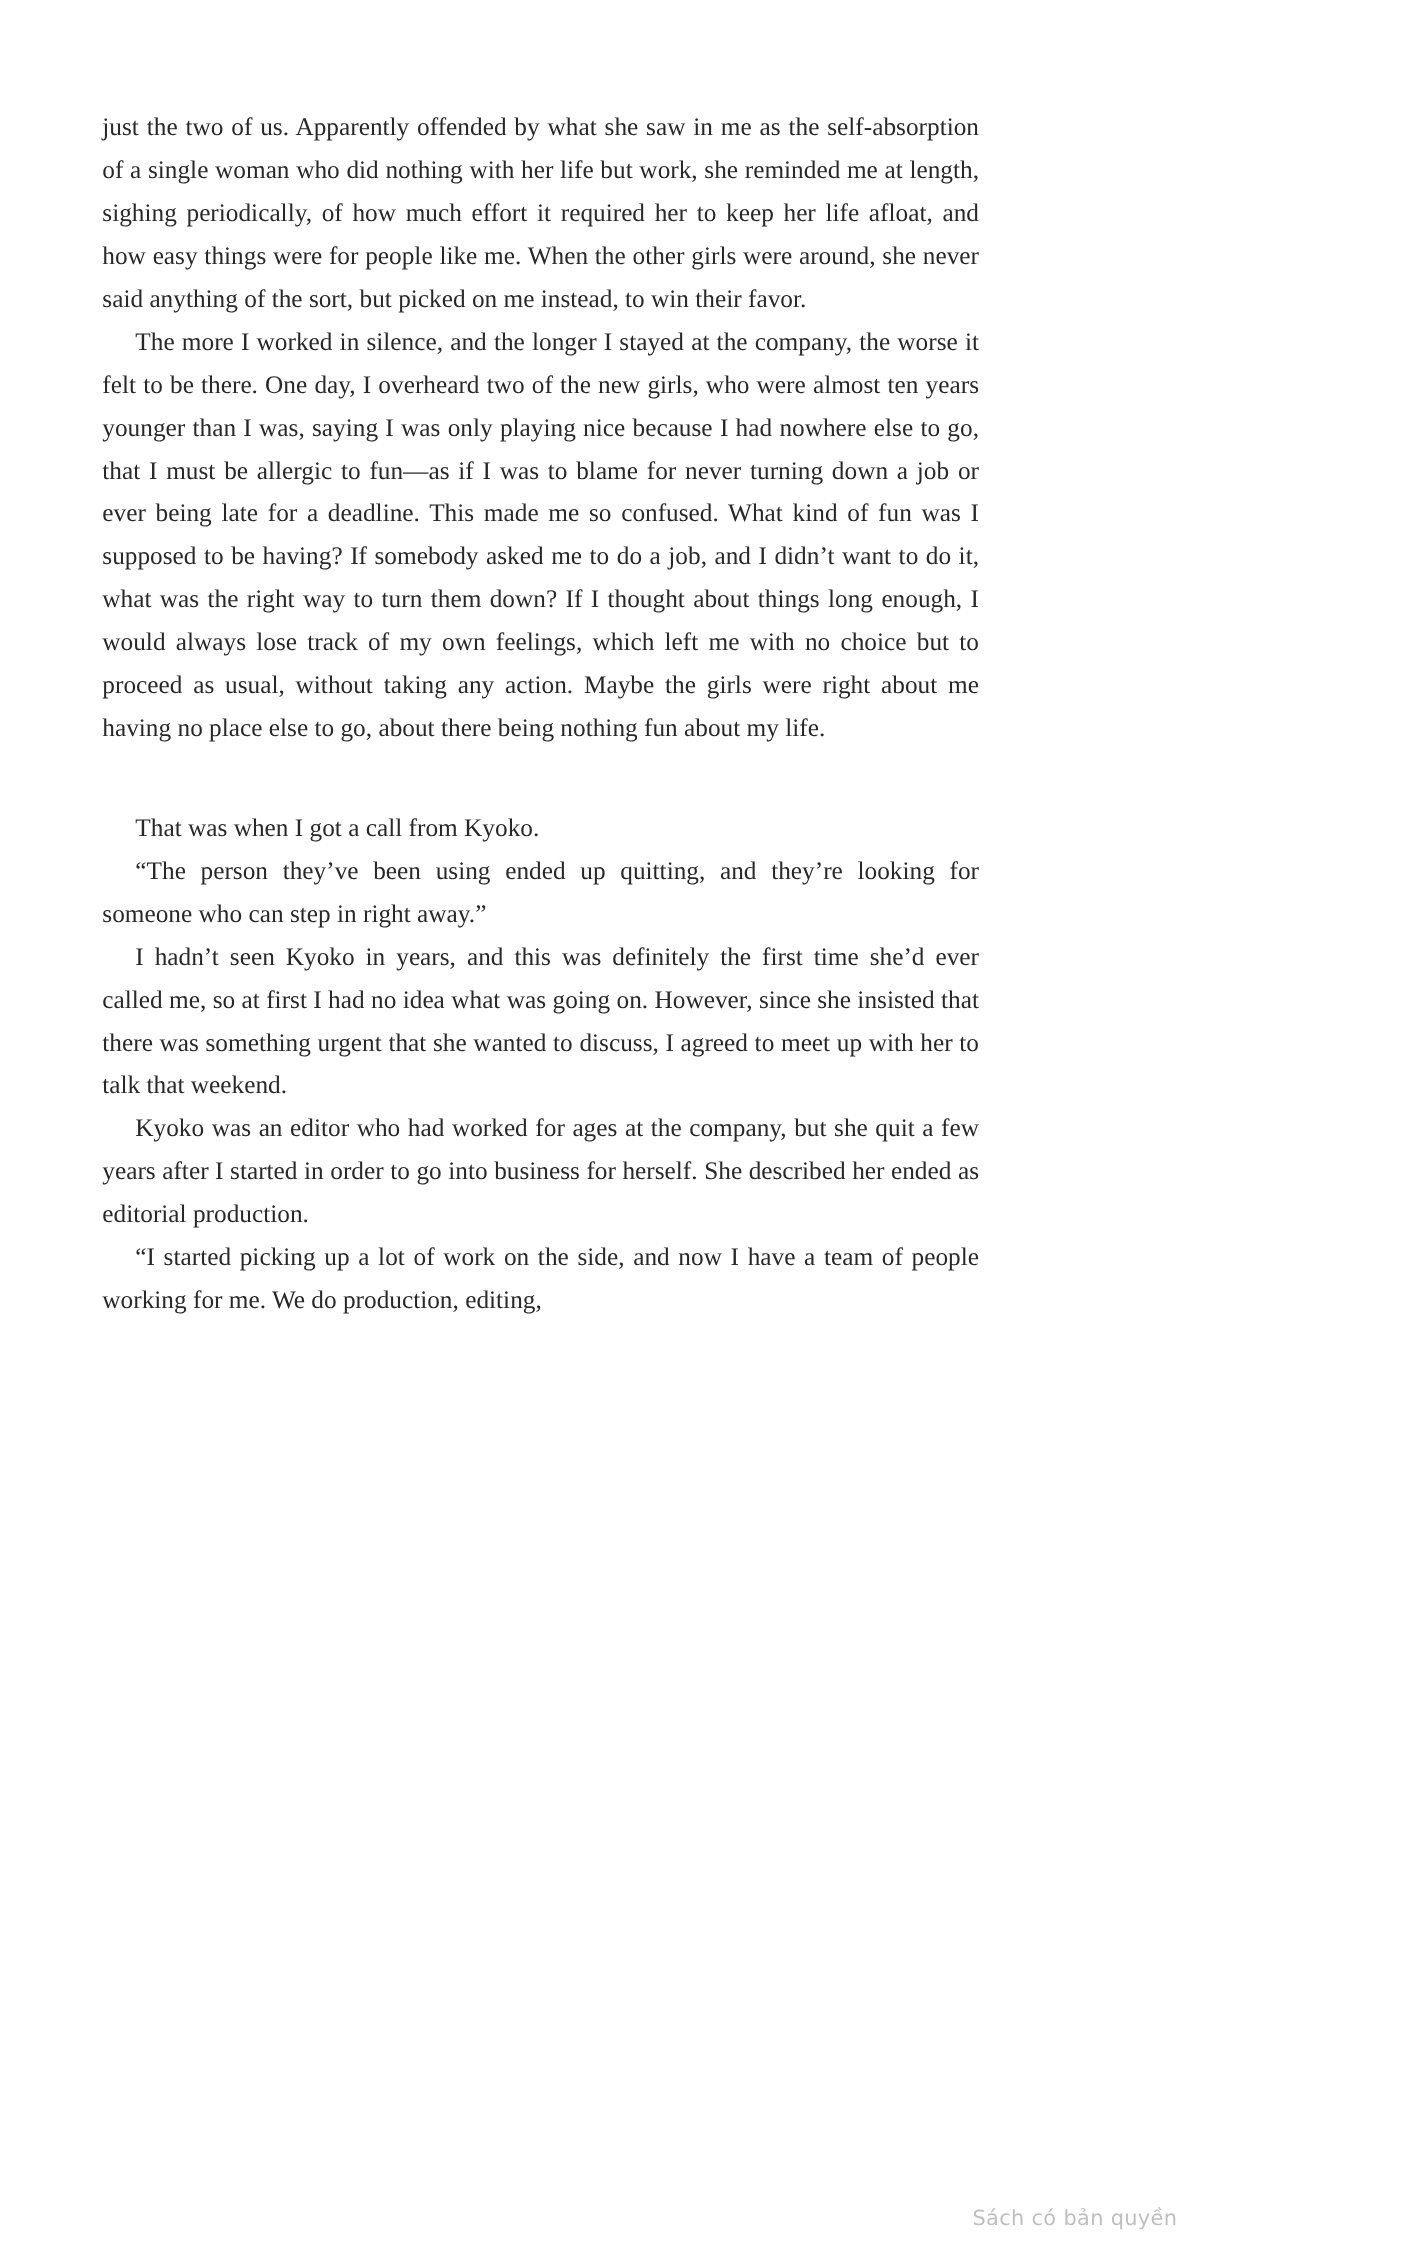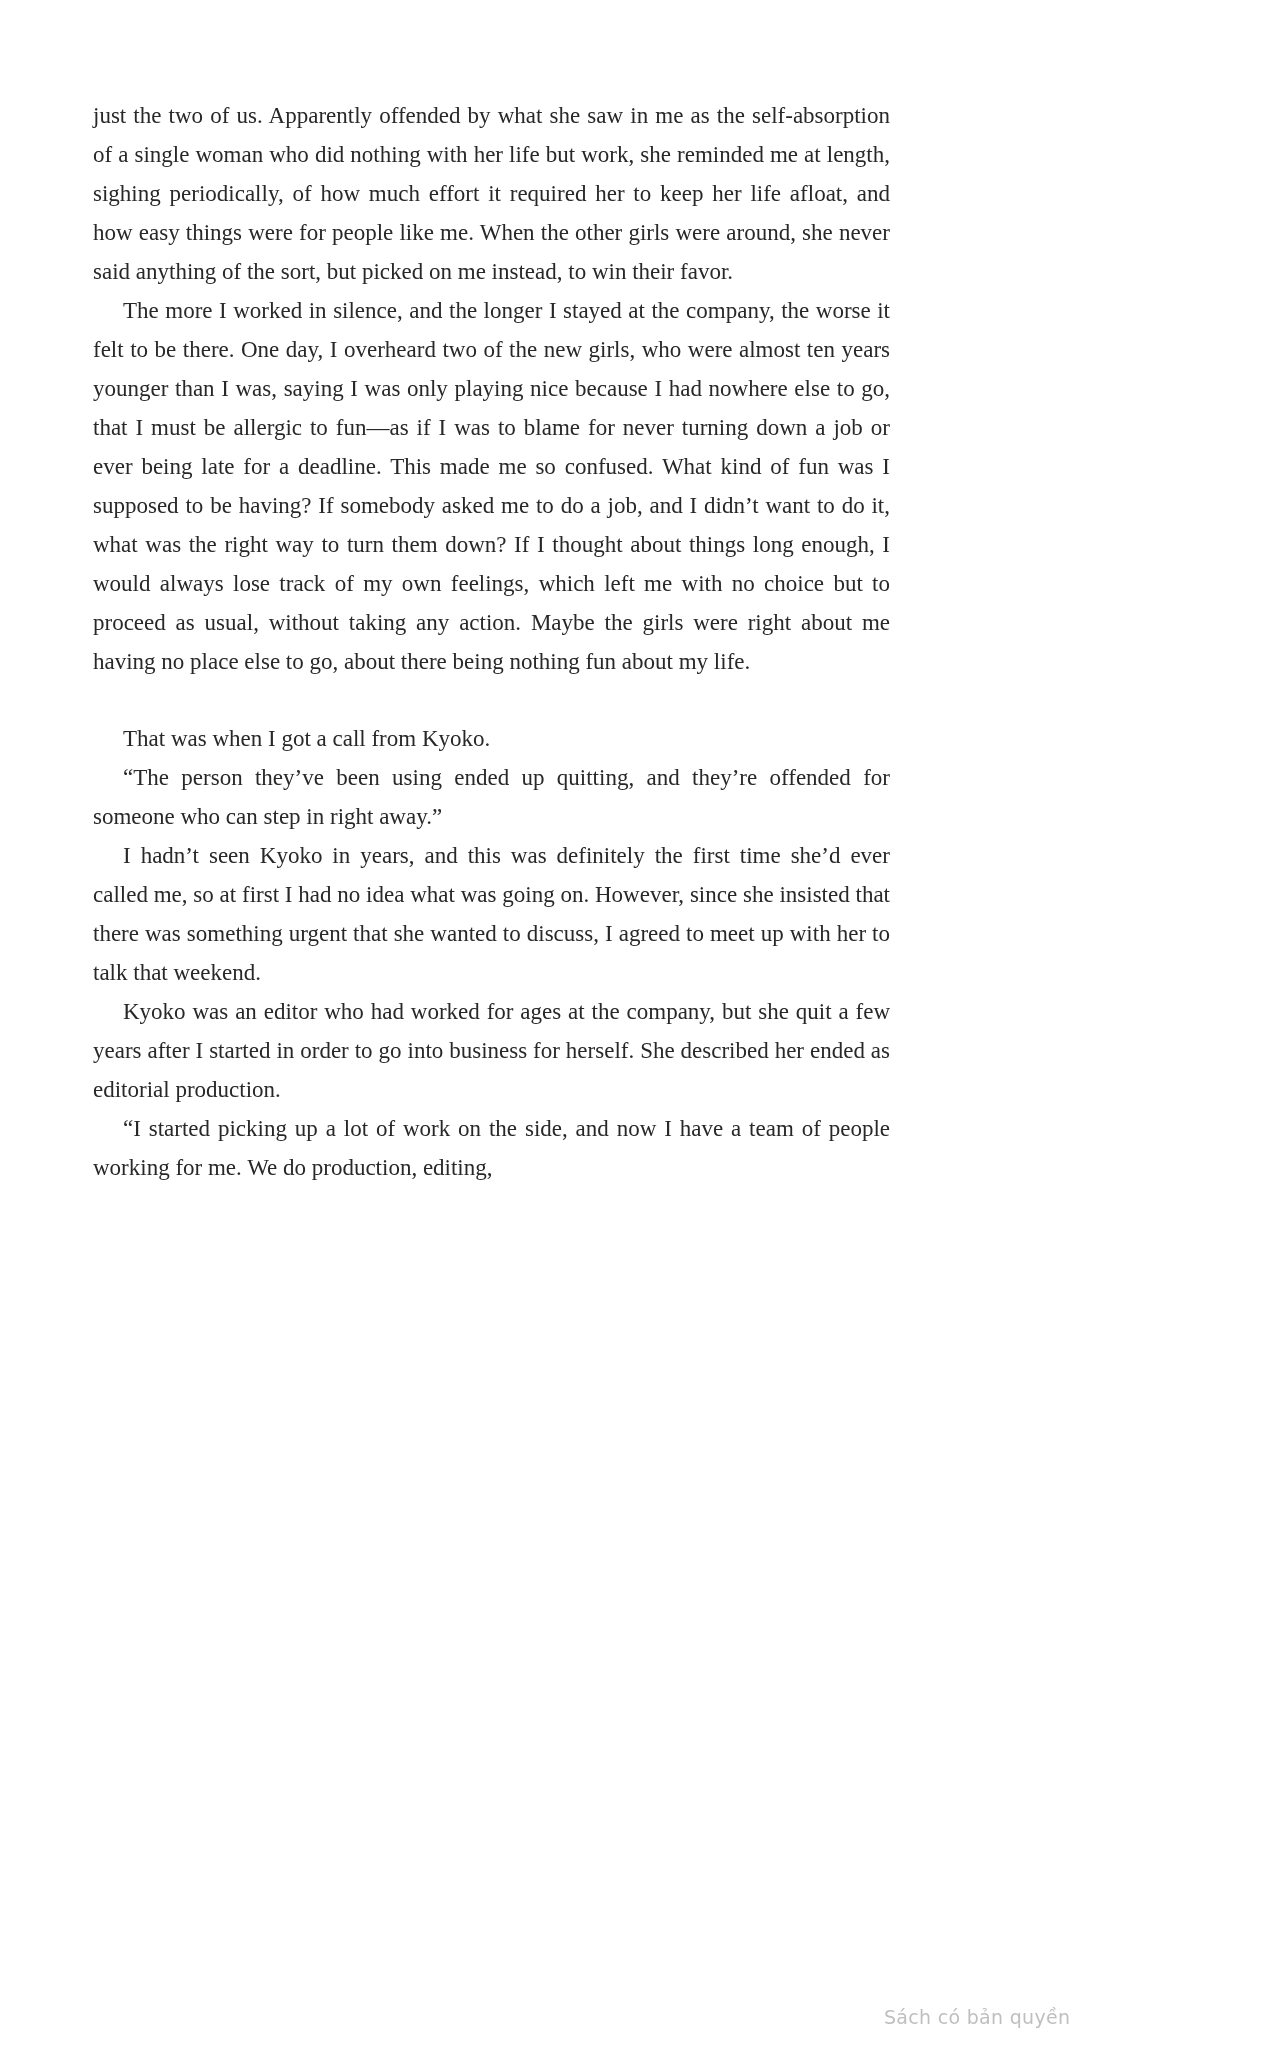--- a/index.html
+++ b/index.html
@@ -32,40 +32,40 @@
     -webkit-hyphens: none;
   }
   .para {
     margin: 0;
     padding: 0;
   }
   .para.indent {
     text-indent: 30px;
   }
   .para.section-break {
-    margin-top: 38px;
+    margin-top: 52px;
   }
   .watermark {
     position: absolute;
     left: 884px;
     top: 2006px;
     font-family: "DejaVu Sans", sans-serif;
     font-size: 19px;
     color: #bfbfbf;
     letter-spacing: 0.3px;
     white-space: nowrap;
   }
 </style>
 </head>
 <body>
 
 <div class="page">
   <div class="text-block">
       <p class="para">just the two of us. Apparently offended by what she saw in me as the self-absorption of a single woman who did nothing with her life but work, she reminded me at length, sighing periodically, of how much effort it required her to keep her life afloat, and how easy things were for people like me. When the other girls were around, she never said anything of the sort, but picked on me instead, to win their favor.</p>
       <p class="para indent">The more I worked in silence, and the longer I stayed at the company, the worse it felt to be there. One day, I overheard two of the new girls, who were almost ten years younger than I was, saying I was only playing nice because I had nowhere else to go, that I must be allergic to fun—as if I was to blame for never turning down a job or ever being late for a deadline. This made me so confused. What kind of fun was I supposed to be having? If somebody asked me to do a job, and I didn’t want to do it, what was the right way to turn them down? If I thought about things long enough, I would always lose track of my own feelings, which left me with no choice but to proceed as usual, without taking any action. Maybe the girls were right about me having no place else to go, about there being nothing fun about my life.</p>
       <p class="para indent section-break">That was when I got a call from Kyoko.</p>
-      <p class="para indent">“The person they’ve been using ended up quitting, and they’re offended for someone who can step in right away.”</p>
+      <p class="para indent">“The person they’ve been using ended up quitting, and they’re looking for someone who can step in right away.”</p>
       <p class="para indent">I hadn’t seen Kyoko in years, and this was definitely the first time she’d ever called me, so at first I had no idea what was going on. However, since she insisted that there was something urgent that she wanted to discuss, I agreed to meet up with her to talk that weekend.</p>
       <p class="para indent">Kyoko was an editor who had worked for ages at the company, but she quit a few years after I started in order to go into business for herself. She described her ended as editorial production.</p>
       <p class="para indent">“I started picking up a lot of work on the side, and now I have a team of people working for me. We do production, editing,</p>
     </div>
   <div class="watermark">Sách có bản quyền</div>
 </div>
 
 </body></html>

